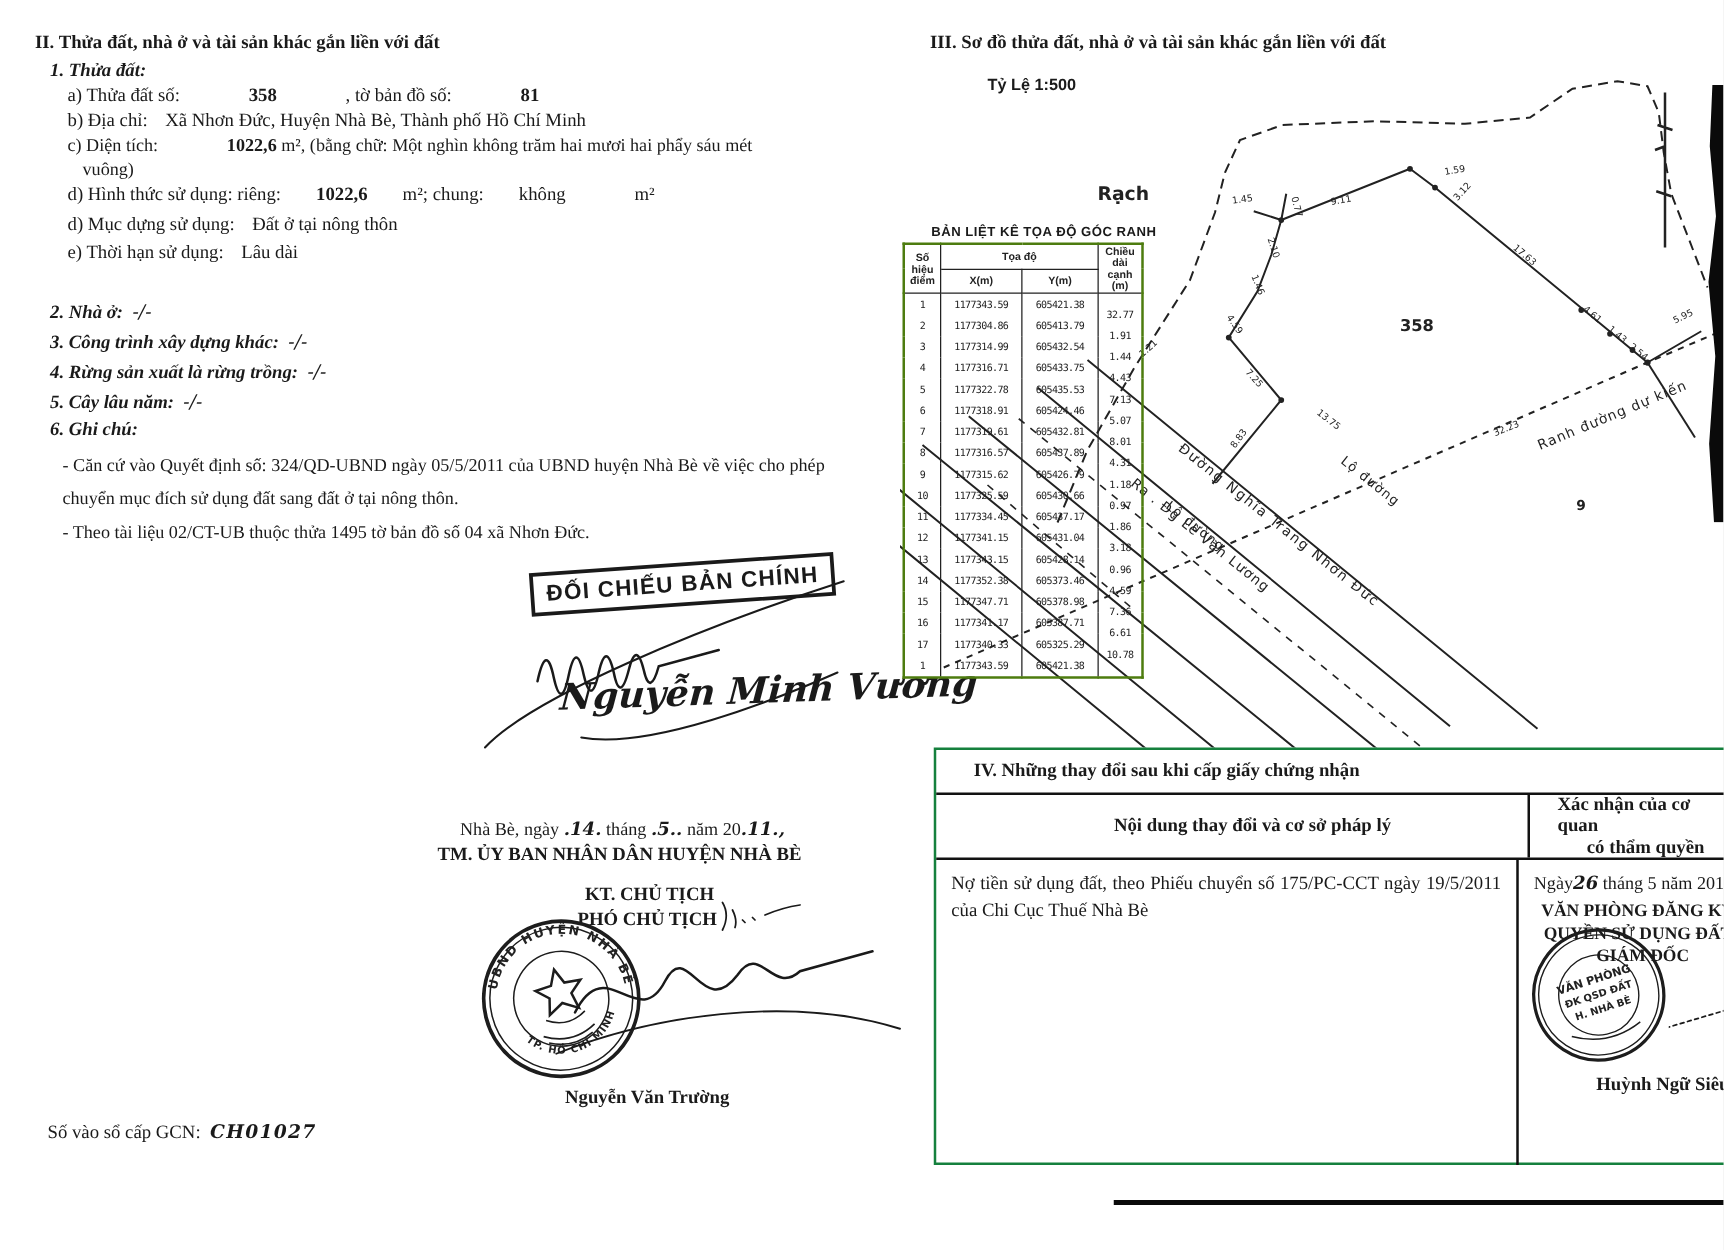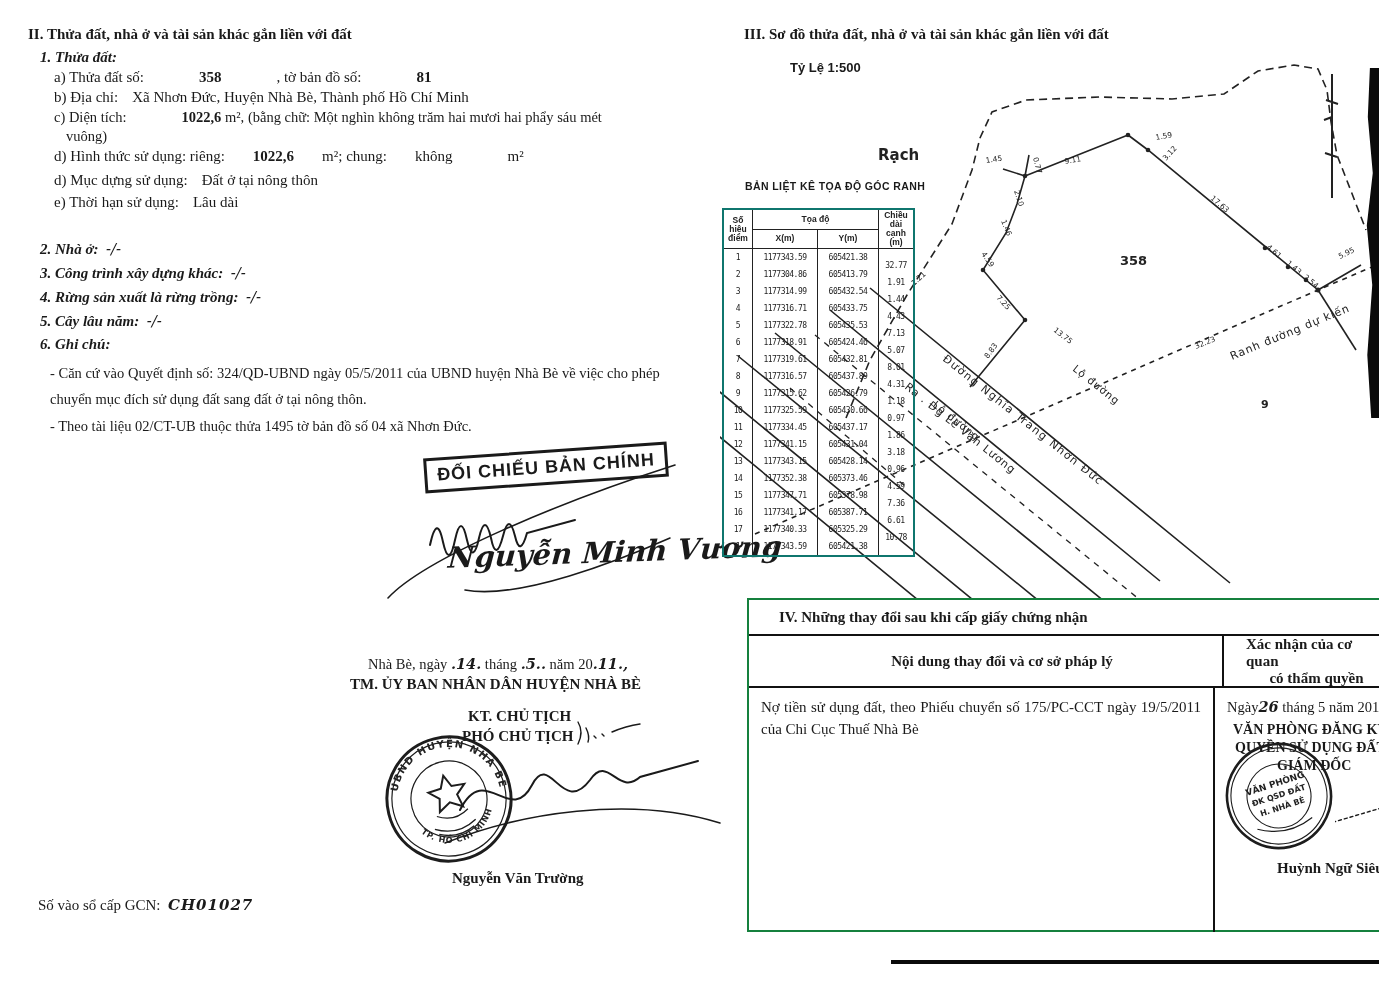--- a/index.html
+++ b/index.html
@@ -18,22 +18,22 @@
   .notes{width:612px;font-size:14.5px;line-height:26px;}
   .notes div{margin-bottom:1px;}
   
   .stampbox{border:3px solid #1a1a1a;padding:4px 10px;transform:rotate(-4deg);
             font-size:18px;font-weight:bold;letter-spacing:1px;white-space:nowrap;
             font-family:"Liberation Sans",sans-serif;}
   .scriptname{font-family:"DejaVu Serif",serif;font-style:italic;font-weight:bold;
               font-size:29px;transform:rotate(-2deg) skewX(-6deg);white-space:nowrap;}
   
   .coord-title{font-family:"Liberation Sans",sans-serif;font-size:10.5px;font-weight:bold;
-               letter-spacing:.4px;white-space:nowrap;margin-bottom:16px;padding-left:23px;}
-  table.coord{border-collapse:collapse;border:2px solid #0f766e;
+               letter-spacing:.4px;white-space:nowrap;margin-bottom:2px;padding-left:23px;}
+  table.coord{border-collapse:collapse;border:2px solid #4d7c0f;
               font-family:"DejaVu Sans Mono",monospace;font-size:8px;color:#222;}
   table.coord th{border:1.5px solid #222;font-family:"Liberation Sans",sans-serif;
                  font-size:8.5px;font-weight:bold;padding:1px 1px;line-height:9px;}
   table.coord td{border-left:1.5px solid #222;border-right:1.5px solid #222;
                  border-top:none;border-bottom:none;text-align:center;
                  height:17px;padding:0 1px;letter-spacing:-0.5px;}
   table.coord td.pt{width:24px;}
   table.coord td.x{width:62px;}
   table.coord td.y{width:58px;}
   table.coord td.len{width:30px;}

